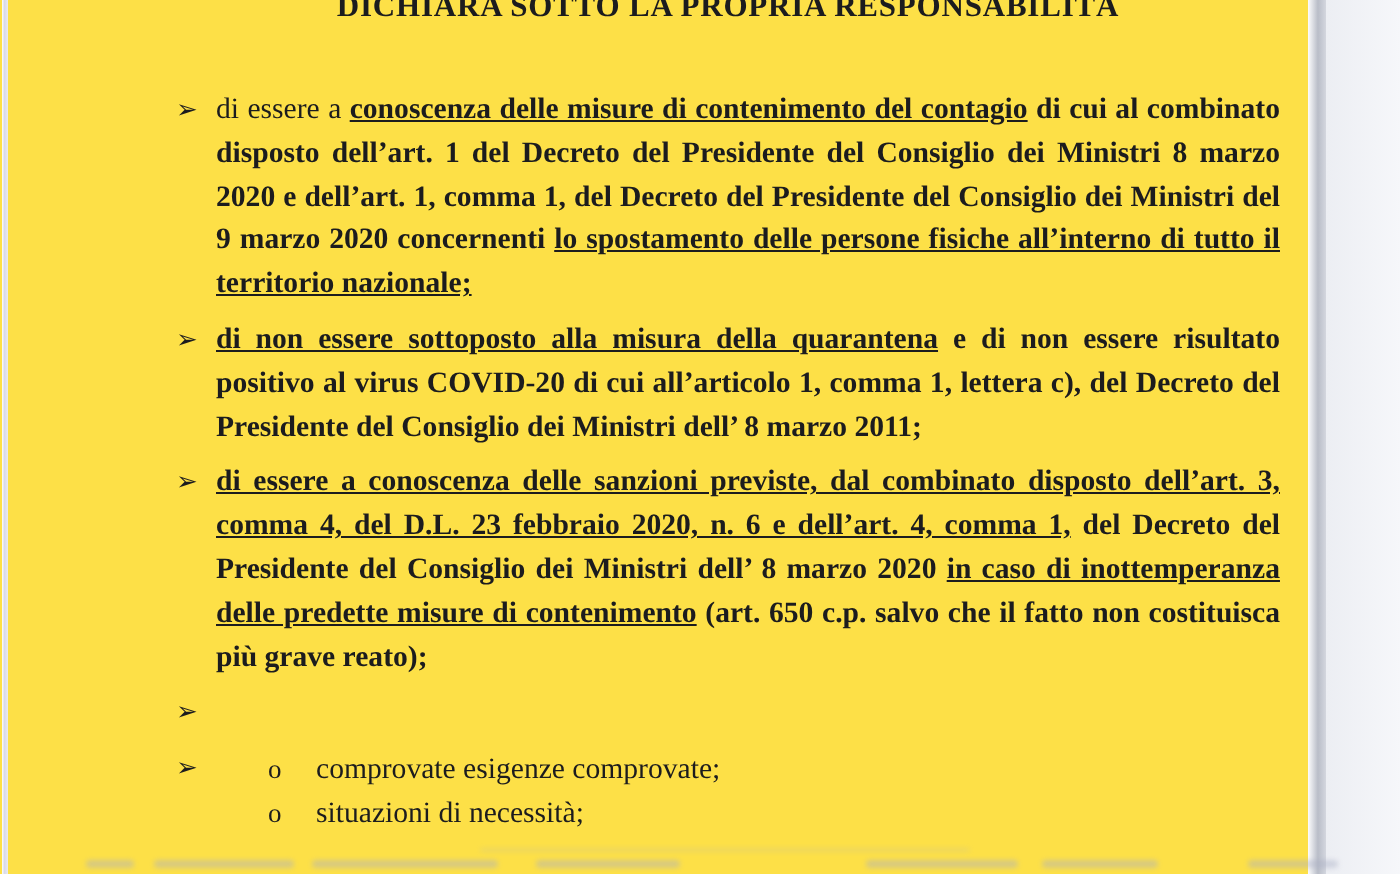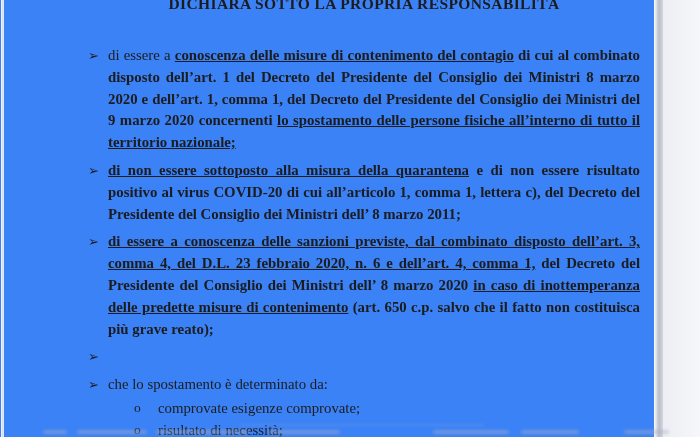--- a/index.html
+++ b/index.html
@@ -2,21 +2,21 @@
 <html><head>
 <meta charset="utf-8">
 <style>
   html,body{margin:0;padding:0;}
   body{
     width:700px;height:437px;overflow:hidden;
     background:#ffffff;
     font-family:"Liberation Serif", serif;
     position:relative;
   }
-  .page{position:absolute;inset:0;background:#3b82f6;overflow:hidden;}
+  .page{position:absolute;inset:0;background:#fde047;overflow:hidden;}
   
   .edge-left{position:absolute;left:1px;top:0;width:3px;height:437px;
     background:linear-gradient(to right,#ffffff,#d9dae8 40%,#e9eaf3);}
   .edge-right-shadow{position:absolute;left:654px;top:0;width:9px;height:437px;
     background:linear-gradient(to right,#fdfdfe,#b9bdc8 55%,#d4d7df);}
   .edge-right-bg{position:absolute;left:663px;top:0;width:37px;height:437px;
     background:linear-gradient(to right,#eceef3,#f6f7fa);}
   
   .content{position:absolute;left:88px;top:0;width:552px;color:#1c1c1e;}
   .doc-title{
@@ -68,23 +68,23 @@
   <div class="edge-right-shadow"></div>
   <div class="edge-right-bg"></div>
 
   <div class="content">
     <h1 class="doc-title">DICHIARA SOTTO LA PROPRIA RESPONSABILITÀ</h1>
     <ul class="main">
         <li><span class="marker">➢</span><span><span>di essere a </span><span class="b u">conoscenza delle misure di contenimento del contagio</span><span class="b"> di cui al combinato disposto dell’art. 1 </span><span class="b i">del Decreto del Presidente del Consiglio dei Ministri 8 marzo 2020</span><span class="b"> e dell’art. 1, comma 1, del </span><span class="b i">Decreto del Presidente del Consiglio dei Ministri</span><span class="b"> del 9 marzo 2020 concernenti </span><span class="b u">lo spostamento delle persone fisiche all’interno di tutto il territorio nazionale;</span></span></li>
         <li><span class="marker">➢</span><span><span class="b u">di non essere sottoposto alla misura della quarantena</span><span class="b"> e di non essere risultato positivo al virus COVID-20 di cui all’articolo 1, comma 1, lettera c), del </span><span class="b i">Decreto del Presidente del Consiglio dei Ministri</span><span class="b"> dell’ 8 marzo 2011;</span></span></li>
         <li><span class="marker">➢</span><span><span class="b u">di essere a conoscenza delle sanzioni previste, dal combinato disposto dell’art. 3, comma 4, del D.L. 23 febbraio 2020, n. 6 e dell’art. 4, comma 1,</span><span class="b"> del </span><span class="b i">Decreto del Presidente del Consiglio dei Ministri</span><span class="b"> dell’ 8 marzo 2020 </span><span class="b u">in caso di inottemperanza delle predette misure di contenimento</span><span class="b"> (art. 650 c.p. salvo che il fatto non costituisca più grave reato);</span></span></li>
         <li><span class="marker">➢</span><span></span></li>
-        <li><span class="marker">➢</span><span><span>che lo spostamento è determinato da:</span></span><ul class="sub">
+        <li><span class="marker">➢</span><ul class="sub">
             <li><span class="smarker">o</span><span>comprovate esigenze comprovate;</span></li>
-            <li><span class="smarker">o</span><span>risultato di necessità;</span></li>
+            <li><span class="smarker">o</span><span>situazioni di necessità;</span></li>
           </ul></li>
       </ul>
   </div>
 
   <div class="blur-frag f1"></div>
   <div class="blur-frag f2"></div>
   <div class="blur-frag f3"></div>
   <div class="blur-frag f4"></div>
   <div class="blur-frag f5"></div>
   <div class="blur-frag f6"></div>

